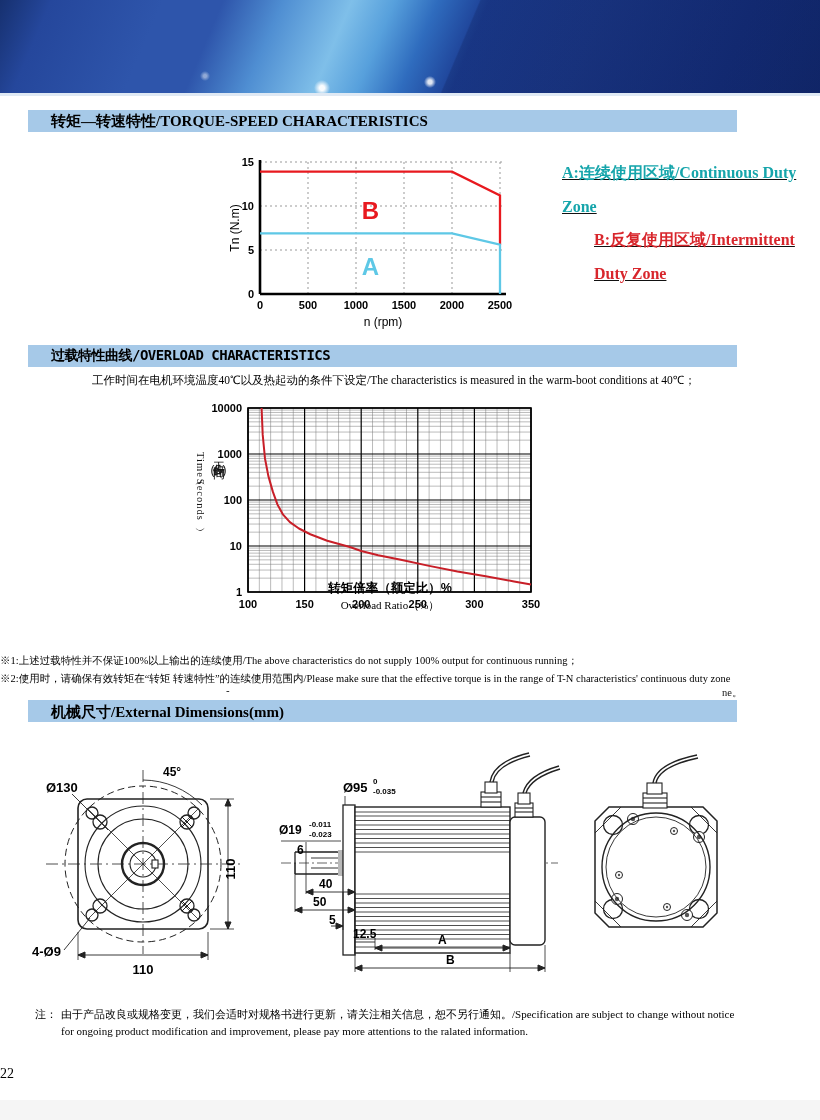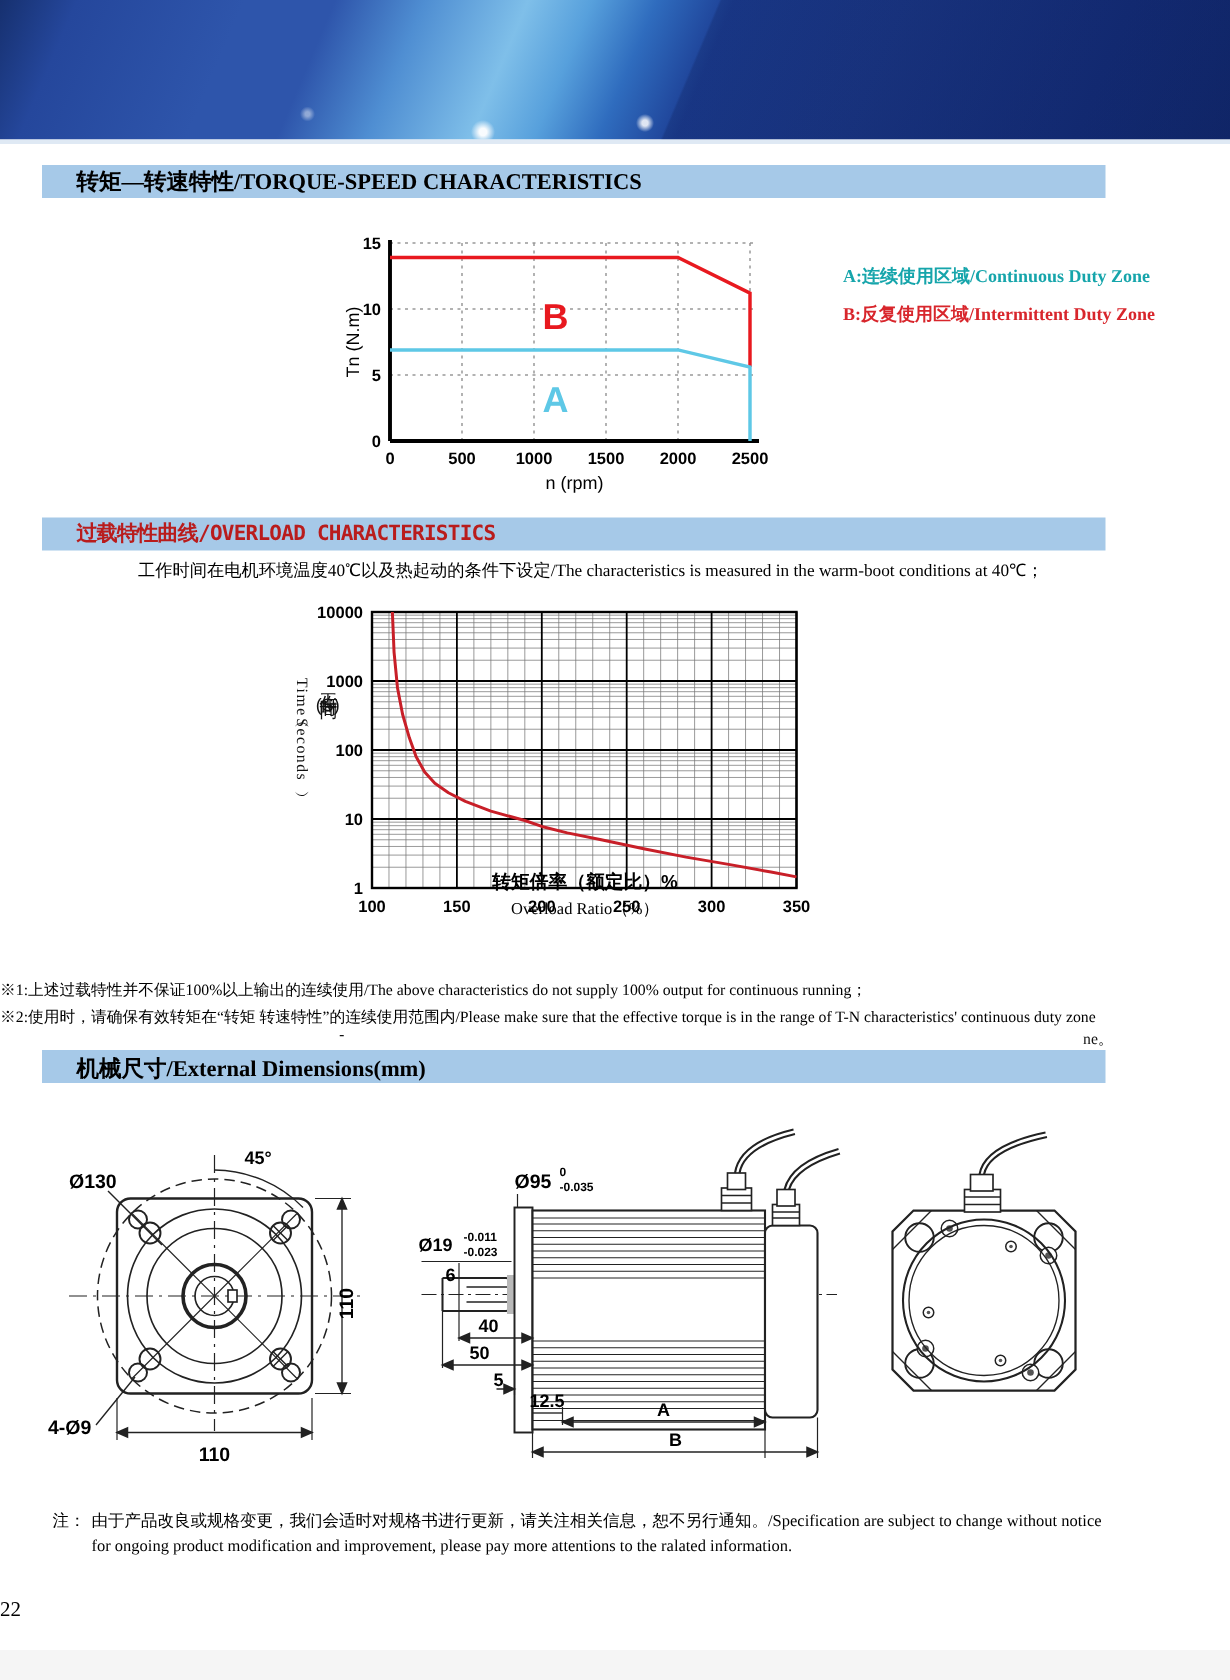--- a/index.html
+++ b/index.html
@@ -11,27 +11,27 @@
       radial-gradient(circle at 322px 88px, rgba(255,255,255,.95) 0 2.5px, rgba(255,255,255,0) 8px),
       radial-gradient(circle at 430px 82px, rgba(255,255,255,.85) 0 2px, rgba(255,255,255,0) 6px),
       radial-gradient(circle at 205px 76px, rgba(255,255,255,.45) 0 1.5px, rgba(255,255,255,0) 5px),
       linear-gradient(113deg, rgba(8,20,70,0) 55.8%, rgba(8,20,70,.22) 56%),
       linear-gradient(113deg,#16306f 0%,#25479c 6%,#2e55ab 19%,#2e55ab 26%,#4f8ed2 33%,#7fbfe9 41%,#57a0dc 46%,#2f6cbe 51%,#1d3f95 57%,#1c3a8b 70%,#152f7c 88%,#122a70 100%);
     border-bottom:3px solid #dfe9f4;}
   
   .titlebar{position:absolute;left:28px;width:709px;height:22px;background:#a6c9e8;
     display:flex;align-items:center;padding-left:23px;box-sizing:border-box;}
   .titlebar .t-serif{font-family:"Liberation Serif",serif;font-weight:bold;font-size:15px;color:#000;}
-  .titlebar .t-mono{font-family:"DejaVu Sans Mono",monospace;font-weight:bold;font-size:14px;color:#b91c1c;letter-spacing:-0.5px;}
+  .titlebar .t-mono{font-family:"DejaVu Sans Mono",monospace;font-weight:bold;font-size:14px;color:#000000;letter-spacing:-0.5px;}
   .subtitle{position:absolute;left:92px;top:372px;font-size:11.5px;color:#000;
     font-family:"Liberation Serif",serif;}
   
   .chart-svg{position:absolute;}
-  .legend{position:absolute;left:562px;top:172px;font-family:"Liberation Serif",serif;
-    font-weight:bold;font-size:12px;line-height:2.1;}
+  .legend{position:absolute;left:562px;top:156px;font-family:"Liberation Serif",serif;
+    font-weight:bold;font-size:16px;line-height:2.1;text-decoration:underline;}
   .olx-label{position:absolute;left:240px;top:580px;width:300px;text-align:center;}
   .olx-label .cn{font-size:12.5px;font-weight:bold;color:#000;}
   .olx-label .en{font-size:11px;font-family:"Liberation Serif",serif;color:#000;margin-top:1px;}
   .oly-label{position:absolute;left:193px;top:452px;display:flex;align-items:flex-start;}
   .oly-label .en-vert{writing-mode:vertical-rl;font-family:"Liberation Serif",serif;font-size:10.5px;letter-spacing:1px;}
   .oly-col{display:flex;flex-direction:column;align-items:center;margin-left:3px;}
   .oly-col .cn-vert{writing-mode:vertical-rl;font-size:12px;letter-spacing:2px;}
   .oly-col .unit{font-size:12px;margin-top:3px;}
   
   .footnotes{position:absolute;left:0;top:652px;width:820px;text-align:left;
@@ -86,21 +86,21 @@
       <text x="155" y="180" text-anchor="middle" font-size="12">n (rpm)</text>
       <text x="11" y="82" text-anchor="middle" font-size="12" transform="rotate(-90 11 82)">Tn (N.m)</text>
       <polyline points="32,25.68 224,25.68 272,49.44000000000001 272,98.72000000000001" fill="none" stroke="#e8191f" stroke-width="2.3"></polyline>
       <text x="142.4" y="73.2" text-anchor="middle" font-size="24" font-weight="bold" fill="#e8191f">B</text>
       <polyline points="32,87.28 224,87.28 272,98.72000000000001 272,148" fill="none" stroke="#5ec8e6" stroke-width="2.3"></polyline>
       <text x="142.4" y="128.64000000000001" text-anchor="middle" font-size="24" font-weight="bold" fill="#5ec8e6">A</text>
     </svg>
 
   <div class="legend" id="legend">
       <div style="color: rgb(22, 165, 171);">A:连续使用区域/Continuous Duty Zone</div>
-      <div style="color: rgb(216, 38, 44);">B:反复使用区域/Intermittent Duty Zone</div>
+      <div style="color: rgb(216, 38, 44); margin-left: 32px;">B:反复使用区域/Intermittent Duty Zone</div>
     </div>
 
   <div class="titlebar" style="top:345px;">
     <span class="t-mono">过载特性曲线/OVERLOAD CHARACTERISTICS</span>
   </div>
   <div class="subtitle">工作时间在电机环境温度40℃以及热起动的条件下设定/The characteristics is measured in the warm-boot conditions at 40℃；</div>
 
   <svg id="chart-ol" class="chart-svg" style="left:183px;top:392px;" width="390" height="252">
       <line x1="76.32" y1="16" x2="76.32" y2="200" stroke="#777" stroke-width="0.5"></line>
       <line x1="87.64" y1="16" x2="87.64" y2="200" stroke="#777" stroke-width="0.5"></line>

